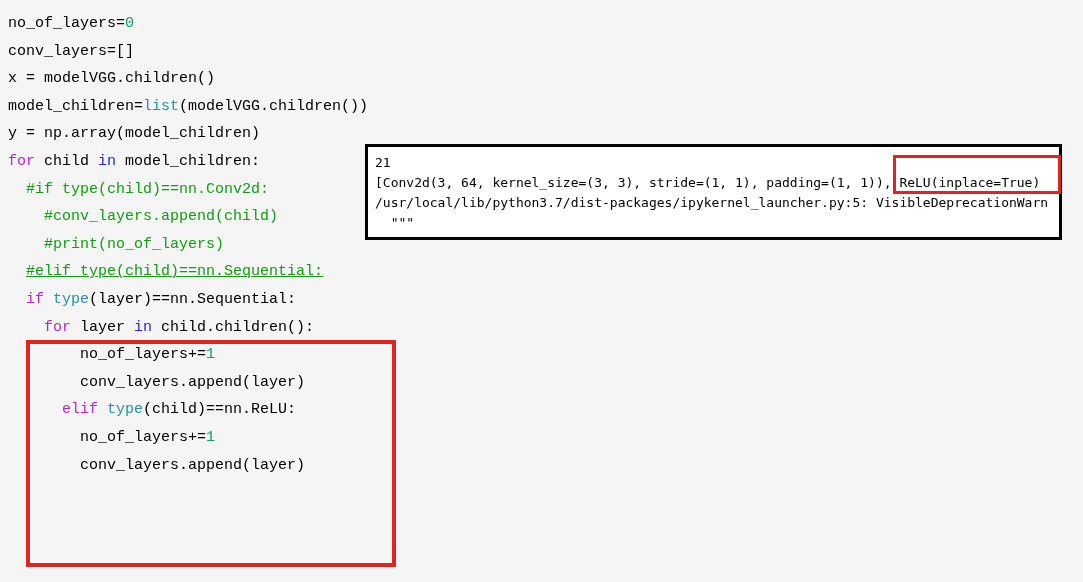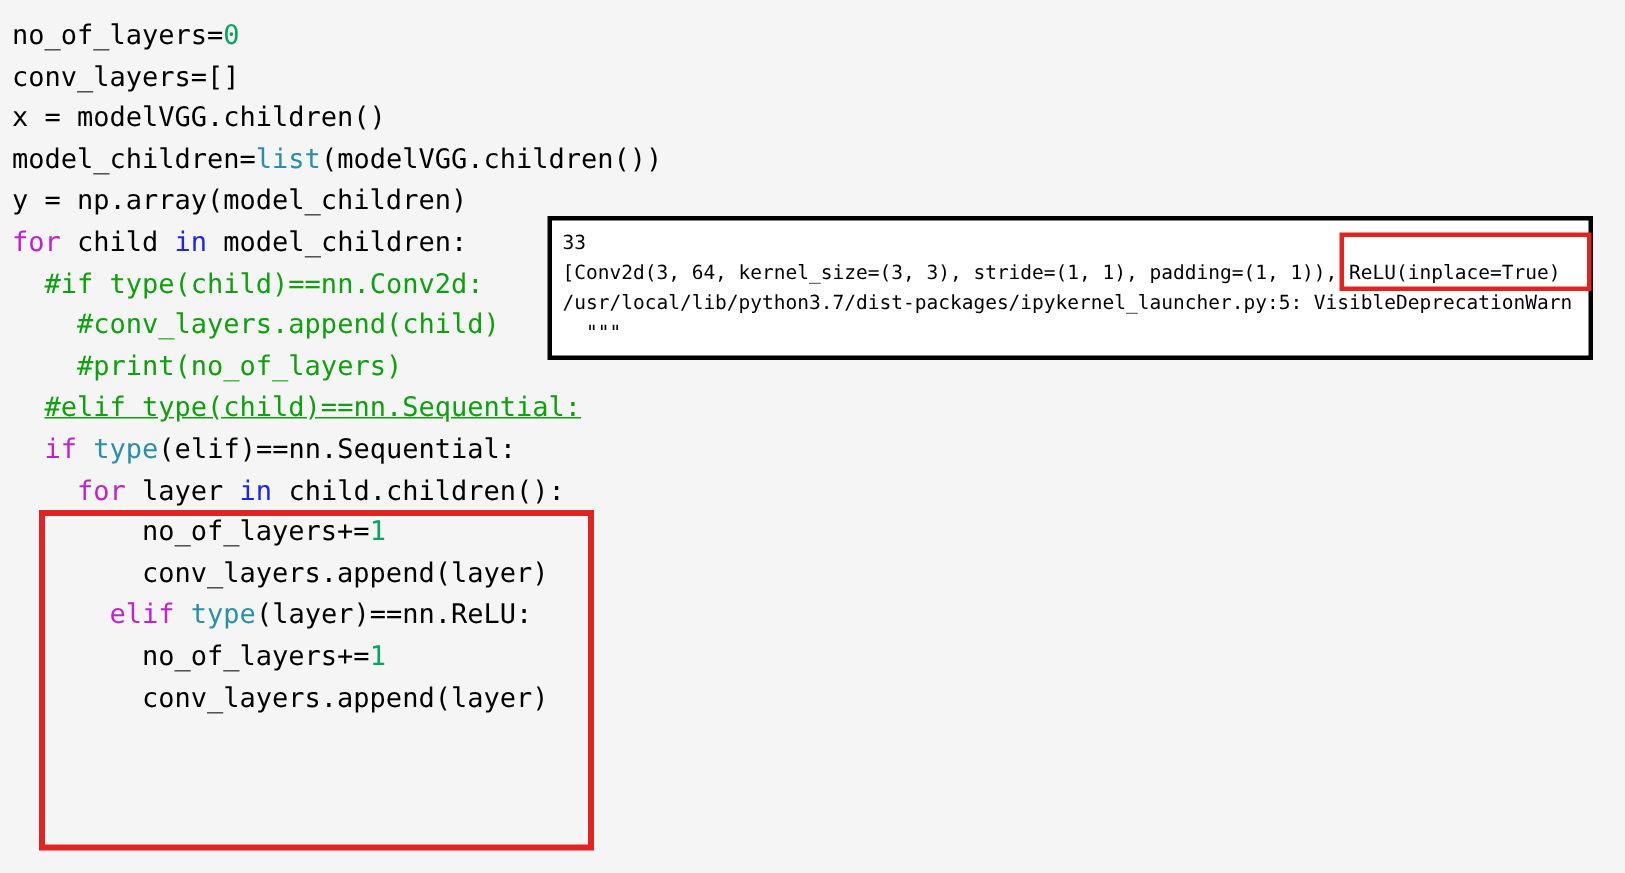--- a/index.html
+++ b/index.html
@@ -22,21 +22,22 @@
     overflow:hidden;
     position:relative;
   }
   .canvas{
     position:absolute;left:0;top:0;width:1083px;height:582px;
     background:var(--bg);
   }
   
   .code-cell{
     position:absolute;left:8px;top:10px;width:700px;
-    font-size:18px;
+    font-size:15px;
+    font-family:Liberation Mono, monospace;
     -webkit-font-smoothing:none;
   }
   .code-line{
     height:27.6px;
     line-height:27.6px;
     white-space:pre;
     color:var(--plain);
     letter-spacing:0px;
   }
   .tk-plain{color:var(--plain);}
@@ -82,33 +83,33 @@
         <div class="code-line"><span class="tk-plain">no_of_layers=</span><span class="tk-num">0</span></div>
         <div class="code-line"><span class="tk-plain">conv_layers=[]</span></div>
         <div class="code-line"><span class="tk-plain">x = modelVGG.children()</span></div>
         <div class="code-line"><span class="tk-plain">model_children=</span><span class="tk-builtin">list</span><span class="tk-plain">(modelVGG.children())</span></div>
         <div class="code-line"><span class="tk-plain">y = np.array(model_children)</span></div>
         <div class="code-line"><span class="tk-kw">for</span><span class="tk-plain"> child </span><span class="tk-in">in</span><span class="tk-plain"> model_children:</span></div>
         <div class="code-line"><span class="tk-plain">  </span><span class="tk-comment">#if type(child)==nn.Conv2d:</span></div>
         <div class="code-line"><span class="tk-plain">    </span><span class="tk-comment">#conv_layers.append(child)</span></div>
         <div class="code-line"><span class="tk-plain">    </span><span class="tk-comment">#print(no_of_layers)</span></div>
         <div class="code-line"><span class="tk-plain">  </span><span class="tk-comment-u">#elif type(child)==nn.Sequential:</span></div>
-        <div class="code-line"><span class="tk-plain">  </span><span class="tk-kw">if</span><span class="tk-plain"> </span><span class="tk-builtin">type</span><span class="tk-plain">(elif)==nn.Sequential:</span></div>
+        <div class="code-line"><span class="tk-plain">  </span><span class="tk-kw">if</span><span class="tk-plain"> </span><span class="tk-builtin">type</span><span class="tk-plain">(layer)==nn.Sequential:</span></div>
         <div class="code-line"><span class="tk-plain">    </span><span class="tk-kw">for</span><span class="tk-plain"> layer </span><span class="tk-in">in</span><span class="tk-plain"> child.children():</span></div>
         <div class="code-line"><span class="tk-plain">        no_of_layers+=</span><span class="tk-num">1</span></div>
         <div class="code-line"><span class="tk-plain">        conv_layers.append(layer)</span></div>
-        <div class="code-line"><span class="tk-plain">      </span><span class="tk-kw">elif</span><span class="tk-plain"> </span><span class="tk-builtin">type</span><span class="tk-plain">(layer)==nn.ReLU:</span></div>
+        <div class="code-line"><span class="tk-plain">      </span><span class="tk-kw">elif</span><span class="tk-plain"> </span><span class="tk-builtin">type</span><span class="tk-plain">(child)==nn.ReLU:</span></div>
         <div class="code-line"><span class="tk-plain">        no_of_layers+=</span><span class="tk-num">1</span></div>
         <div class="code-line"><span class="tk-plain">        conv_layers.append(layer)</span></div>
       </div>
   </div>
 
   <div class="output-box">
     <div>
-        <div class="output-line">33</div>
+        <div class="output-line">21</div>
         <div class="output-line">[Conv2d(3, 64, kernel_size=(3, 3), stride=(1, 1), padding=(1, 1)), ReLU(inplace=True)</div>
         <div class="output-line">/usr/local/lib/python3.7/dist-packages/ipykernel_launcher.py:5: VisibleDeprecationWarn</div>
         <div class="output-line">  """</div>
       </div>
   </div>
 
   <div class="hl-relu"></div>
 
   <div class="hl-code"></div>
 

